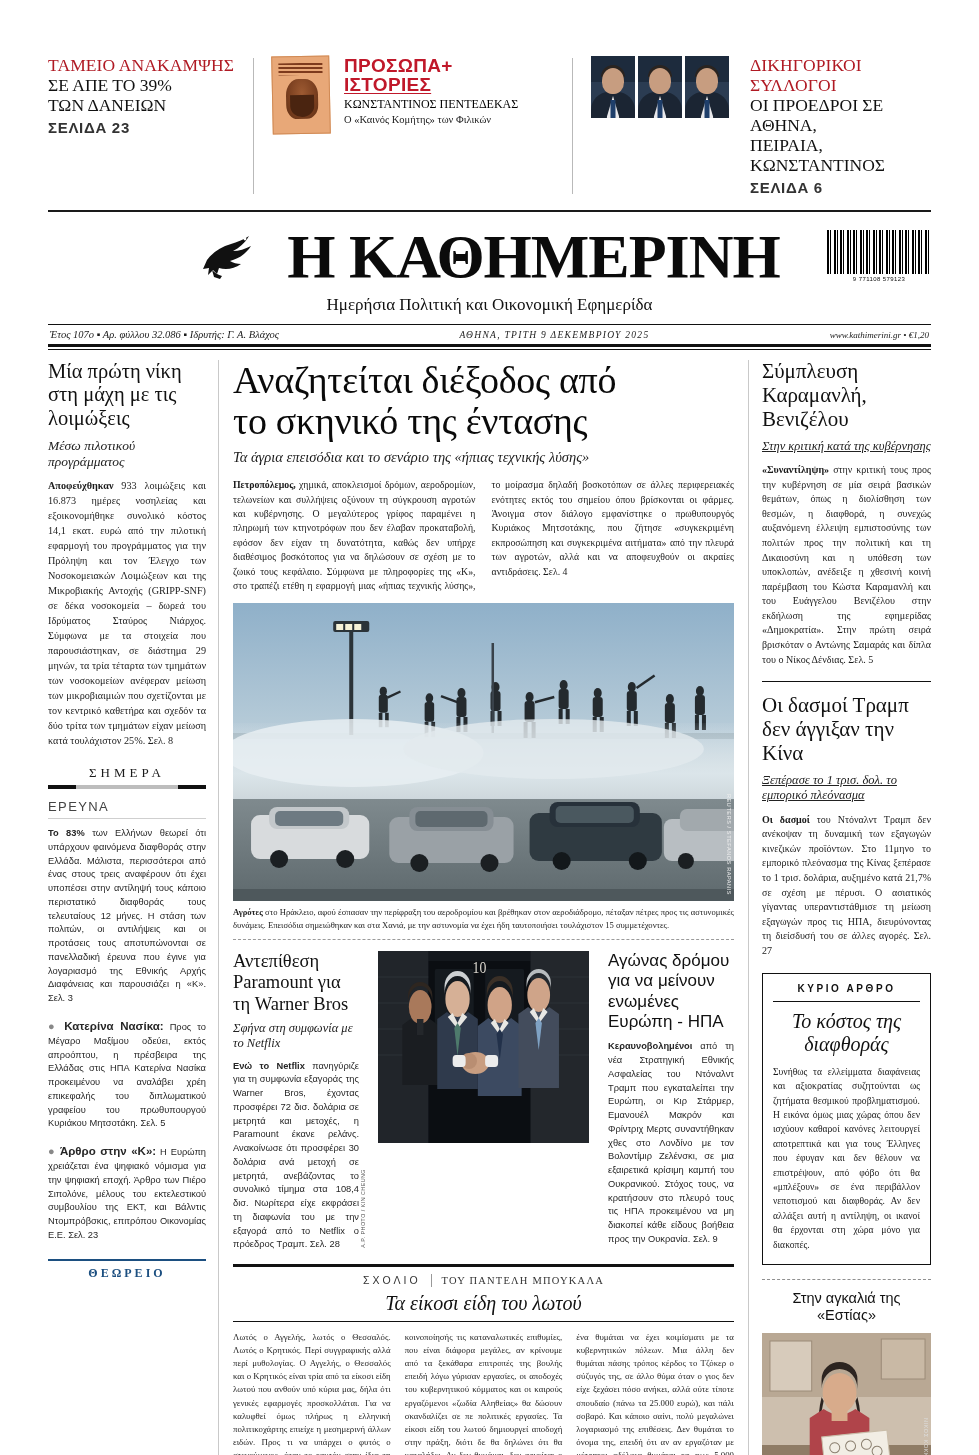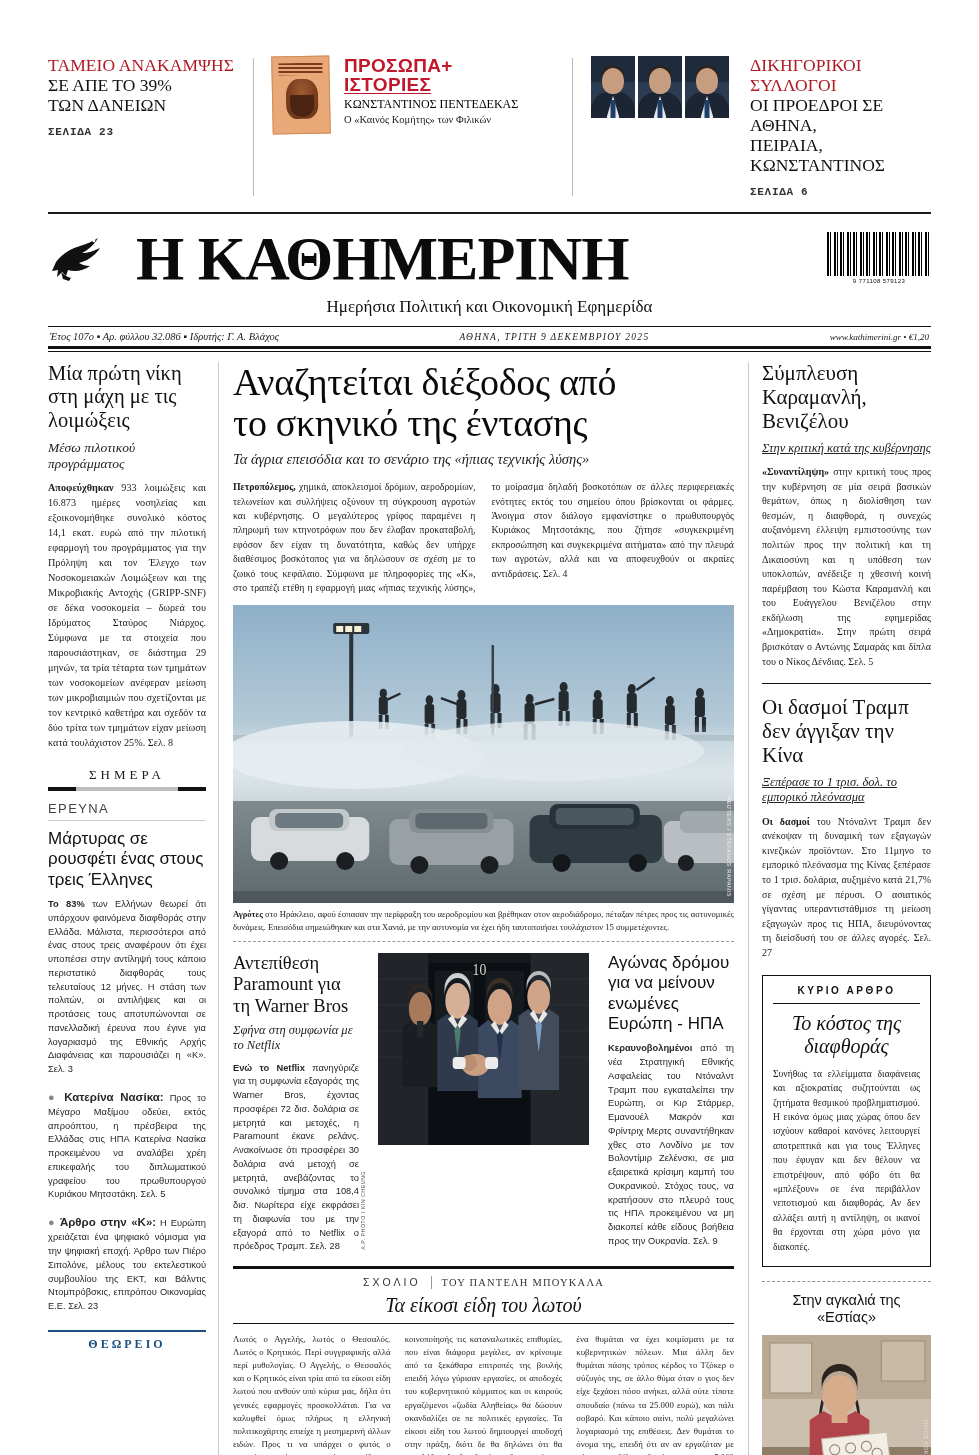--- a/index.html
+++ b/index.html
@@ -23,21 +23,21 @@
   .promo-cell { display:flex; gap:14px; align-items:flex-start; }
   .promo-1 { width: 205px; padding-right: 16px; }
   .promo-sep { width:1px; background:#b9b9b9; align-self:stretch; margin: 2px 18px 2px 0; }
   .promo-2 { width: 300px; }
   .promo-3 { flex:1;gap:21px; }
   .promo-red {
     color:#b01a24; font-size:17.5px; line-height:1.14;
     font-family:"Liberation Serif", serif; letter-spacing:.1px;
   }
   .promo-blk { font-size:17.5px; line-height:1.14; color:#111; }
-  .promo-page { font-size:11px; letter-spacing:.7px; font-family:Liberation Mono, monospace; font-weight:700; color:#333; margin-top:10px; }
+  .promo-page { font-size:15px; letter-spacing:.7px; font-family:Liberation Sans, sans-serif; font-weight:700; color:#333; margin-top:3px; }
   .promo-sans-red {
     font-family:"Liberation Sans", sans-serif; font-weight:700;
     color:#c0182a; font-size:19px; line-height:1.02; letter-spacing:.3px;
   }
   .promo-sans-red u { text-decoration: underline; text-underline-offset:2px; }
   .promo-name { font-size:12px; line-height:1.1; margin-top:3px; }
   .promo-sub { font-size:10.5px; margin-top:3px; color:#222; font-family:"Liberation Serif", serif; }
 
   
   .book {
@@ -80,21 +80,21 @@
     position:absolute; left:50%; bottom:0; transform:translateX(-50%);
     width:13px; height:22px; background:#e9e9ec; clip-path: polygon(50% 0,100% 100%,0 100%);
   }
   .portrait .tie{
     position:absolute; left:50%; bottom:0; transform:translateX(-50%);
     width:5px; height:18px; background:#1f3f6b;
   }
 
   
   .masthead { padding-top: 14px; position:relative; text-align:center; }
-  .mast-row { display:flex; align-items:center; justify-content:flex-start; gap:32px; position:relative; }
+  .mast-row { display:flex; align-items:center; justify-content:center; gap:32px; position:relative; }
   .logo-bird { width:56px; height:52px; flex:none; }
   .mast-title {
     font-family:"Liberation Serif", serif; font-weight:700;
     font-size:62px; line-height:.98; letter-spacing:-1px; color:#0b0b0b;
   }
   .barcode { position:absolute; right:0; top:4px; text-align:center; }
   .barcode-bars { height:44px; width:104px; display:block;
     background: repeating-linear-gradient(to right,
       #000 0 2px, #fff 2px 3px, #000 3px 4px, #fff 4px 7px,
       #000 7px 9px, #fff 9px 10px, #000 10px 11px, #fff 11px 13px);
@@ -317,21 +317,20 @@
       <div class="lead-head">Μία πρώτη νίκη στη μάχη με τις λοιμώξεις</div>
       <div class="lead-kicker">Μέσω πιλοτικού προγράμματος</div>
       <div class="body-txt"><b>Αποφεύχθηκαν</b><span> 933 λοιμώξεις και 16.873 ημέρες νοσηλείας και εξοικονομήθηκε συνολικό κόστος 14,1 εκατ. ευρώ από την πιλοτική εφαρμογή του προγράμματος για την Πρόληψη και τον Έλεγχο των Νοσοκομειακών Λοιμώξεων και της Μικροβιακής Αντοχής (GRIPP-SNF) σε δέκα νοσοκομεία – δωρεά του Ιδρύματος Σταύρος Νιάρχος. Σύμφωνα με τα στοιχεία που παρουσιάστηκαν, σε διάστημα 29 μηνών, τα τρία τέταρτα των τμημάτων των νοσοκομείων ανέφεραν μείωση των μικροβιαιμιών που σχετίζονται με τον κεντρικό καθετήρα και σχεδόν τα δύο τρίτα των τμημάτων είχαν μείωση κατά τουλάχιστον 25%. Σελ. 8</span></div>
 
       <div class="section-band">
         <div class="band-title">ΣΗΜΕΡΑ</div>
         <div class="band-rule"></div>
       </div>
 
       <div class="tag">ΕΡΕΥΝΑ</div>
-      <div class="sans-head">Μάρτυρας σε ρουσφέτι ένας στους τρεις Έλληνες</div>
       <div class="sans-body"><b>Το 83%</b><span> των Ελλήνων θεωρεί ότι υπάρχουν φαινόμενα διαφθοράς στην Ελλάδα. Μάλιστα, περισσότεροι από ένας στους τρεις αναφέρουν ότι έχει υποπέσει στην αντίληψή τους κάποιο περιστατικό διαφθοράς τους τελευταίους 12 μήνες. Η στάση των πολιτών, οι αντιλήψεις και οι προτάσεις τους αποτυπώνονται σε πανελλαδική έρευνα που έγινε για λογαριασμό της Εθνικής Αρχής Διαφάνειας και παρουσιάζει η «Κ». Σελ. 3</span></div>
 
       <div class="bullet-item"><span class="dot">●</span> <span class="lead">Κατερίνα Νασίκα:</span><span> Προς το Μέγαρο Μαξίμου οδεύει, εκτός απροόπτου, η πρέσβειρα της Ελλάδας στις ΗΠΑ Κατερίνα Νασίκα προκειμένου να αναλάβει χρέη επικεφαλής του διπλωματικού γραφείου του πρωθυπουργού Κυριάκου Μητσοτάκη. Σελ. 5</span></div>
       <div class="bullet-item"><span class="dot">●</span> <span class="lead">Άρθρο στην «Κ»:</span><span> Η Ευρώπη χρειάζεται ένα ψηφιακό νόμισμα για την ψηφιακή εποχή. Άρθρο των Πιέρο Σιπολόνε, μέλους του εκτελεστικού συμβουλίου της ΕΚΤ, και Βάλντις Ντομπρόβσκις, επιτρόπου Οικονομίας Ε.Ε. Σελ. 23</span></div>
 
       <div class="section-band">
         <div class="band-rule blue"></div>
         <div class="band-title blue" style="margin-top:5px;">ΘΕΩΡΕΙΟ</div>
 
       </div>

